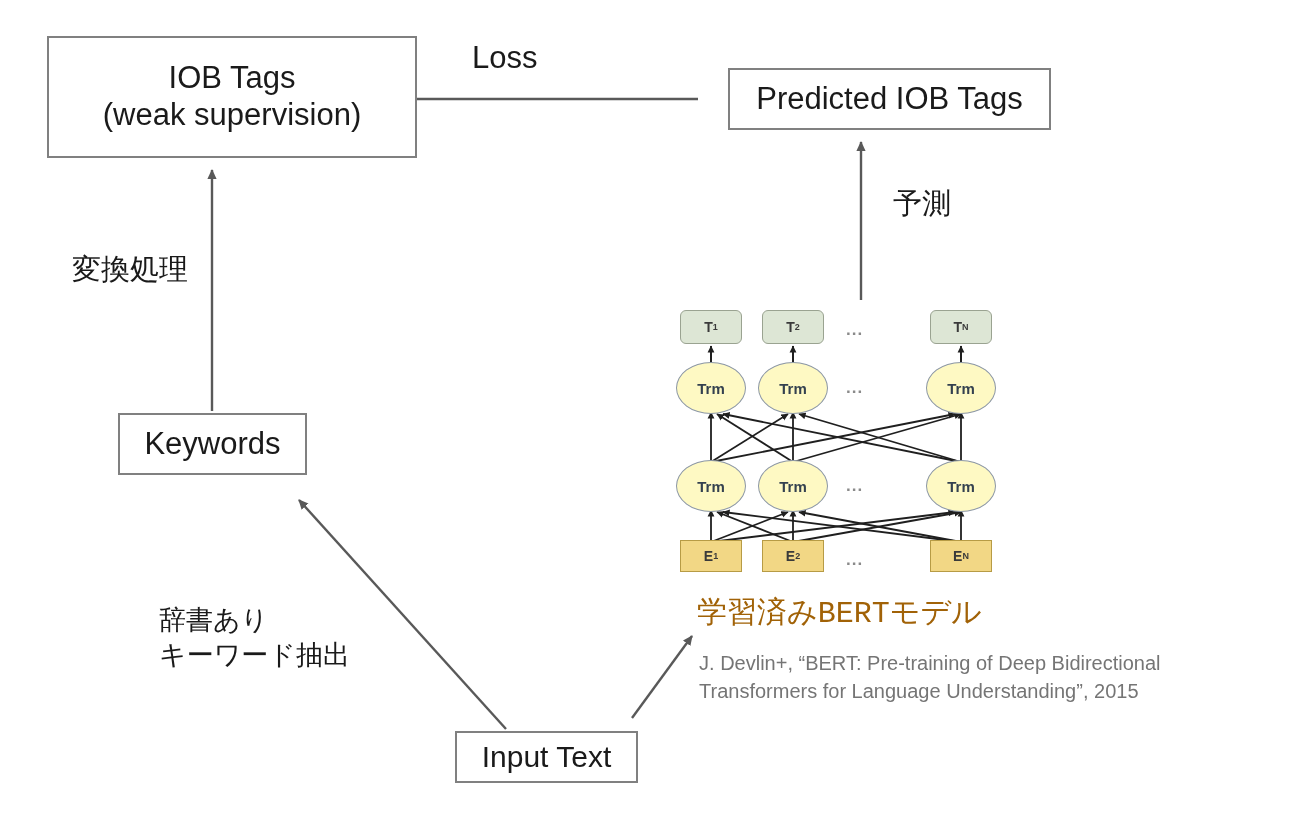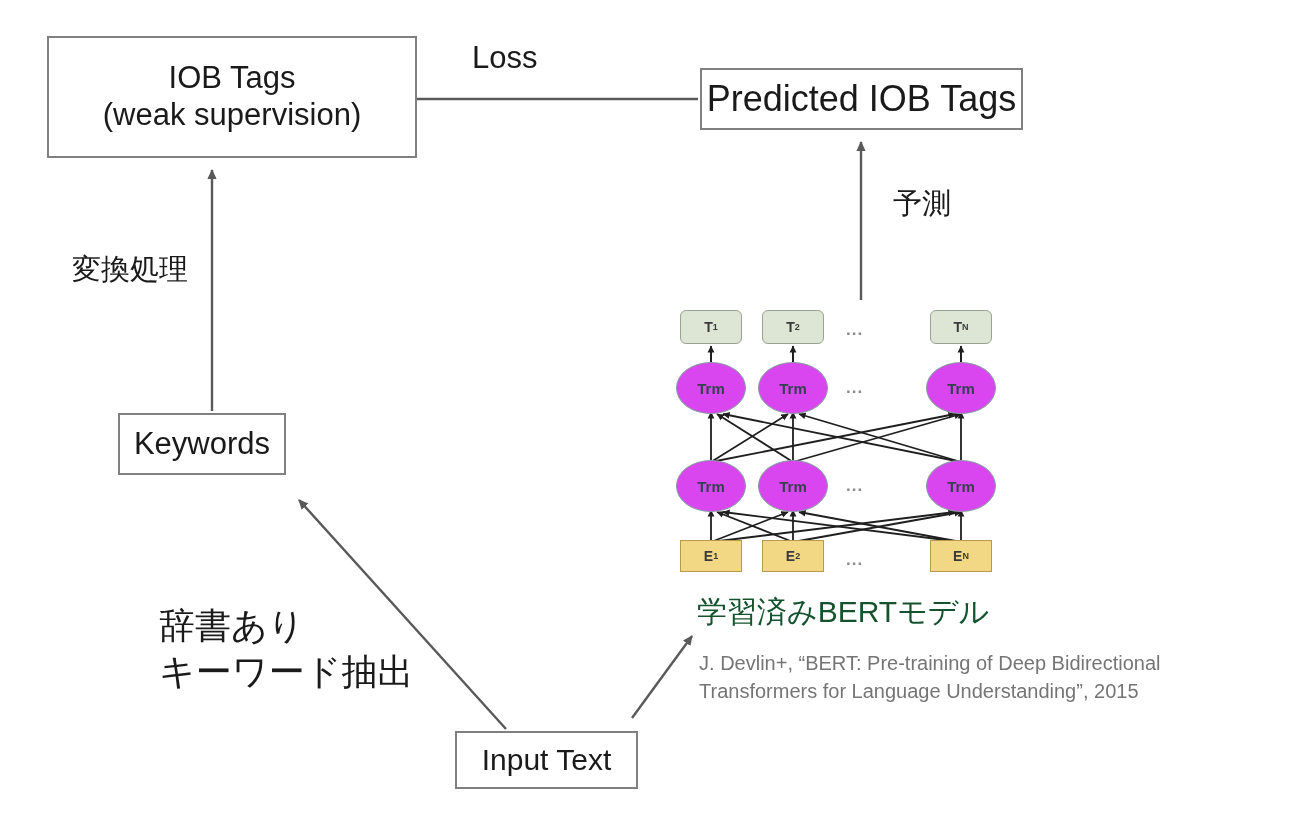--- a/index.html
+++ b/index.html
@@ -40,42 +40,42 @@
     z-index: 3;
   }
   .node-box .box-text {
     white-space: pre-line;
   }
   #box-iob-tags {
     left: 47px; top: 36px; width: 370px; height: 122px;
     font-size: 31px;
   }
   #box-keywords {
-    left: 118px; top: 413px; width: 168px; height: 62px;
+    left: 118px; top: 413px; width: 189px; height: 62px;
     font-size: 31px;
   }
   #box-input-text {
-    left: 455px; top: 731px; width: 183px; height: 58px;
+    left: 455px; top: 731px; width: 183px; height: 52px;
     font-size: 30px;
   }
   #box-predicted-iob {
-    left: 700px; top: 68px; width: 323px; height: 62px;
-    font-size: 36px;
+    left: 728px; top: 68px; width: 323px; height: 62px;
+    font-size: 31px;
   }
   .edge-label {
     position: absolute;
     color: #1a1a1a;
     white-space: pre-line;
     line-height: 1.28;
     z-index: 4;
   }
   #label-loss      { left: 472px; top: 38px;  font-size: 31px; }
   #label-henkan    { left: 72px;  top: 251px; font-size: 29px; }
   #label-yosoku    { left: 893px; top: 185px; font-size: 29px; }
-  #label-jisho     { left: 159px; top: 603px; font-size: 36px; text-align: left; }
+  #label-jisho     { left: 159px; top: 603px; font-size: 27px; text-align: left; }
 
   
   #bert-group {
     position: absolute;
     left: 676px;
     top: 302px;
     width: 350px;
     height: 288px;
     z-index: 3;
   }
@@ -103,21 +103,21 @@
     height: 34px;
   }
   .e-box {
     background: #f2d785;
     border: 1.5px solid #b79b45;
     height: 32px;
   }
   .trm-ellipse {
     position: absolute;
     box-sizing: border-box;
-    background: #d946ef;
+    background: #fef9c3;
     border: 1.5px solid #8c97a5;
     border-radius: 50%;
     display: flex;
     align-items: center;
     justify-content: center;
     font-size: 15px;
     font-weight: bold;
     color: #34414f;
     z-index: 2;
   }
@@ -127,23 +127,24 @@
     font-size: 17px;
     font-weight: bold;
     letter-spacing: 1px;
     z-index: 2;
   }
   #bert-caption {
     position: absolute;
     left: 697px;
     top: 592px;
     font-size: 30px;
-    color: #14532d;
+    color: #a16207;
     z-index: 4;
     white-space: nowrap;
+    font-family: Liberation Mono, monospace;
   }
   #bert-citation {
     position: absolute;
     left: 699px;
     top: 650px;
     width: 580px;
     font-size: 20px;
     line-height: 1.38;
     color: #757575;
     z-index: 4;

